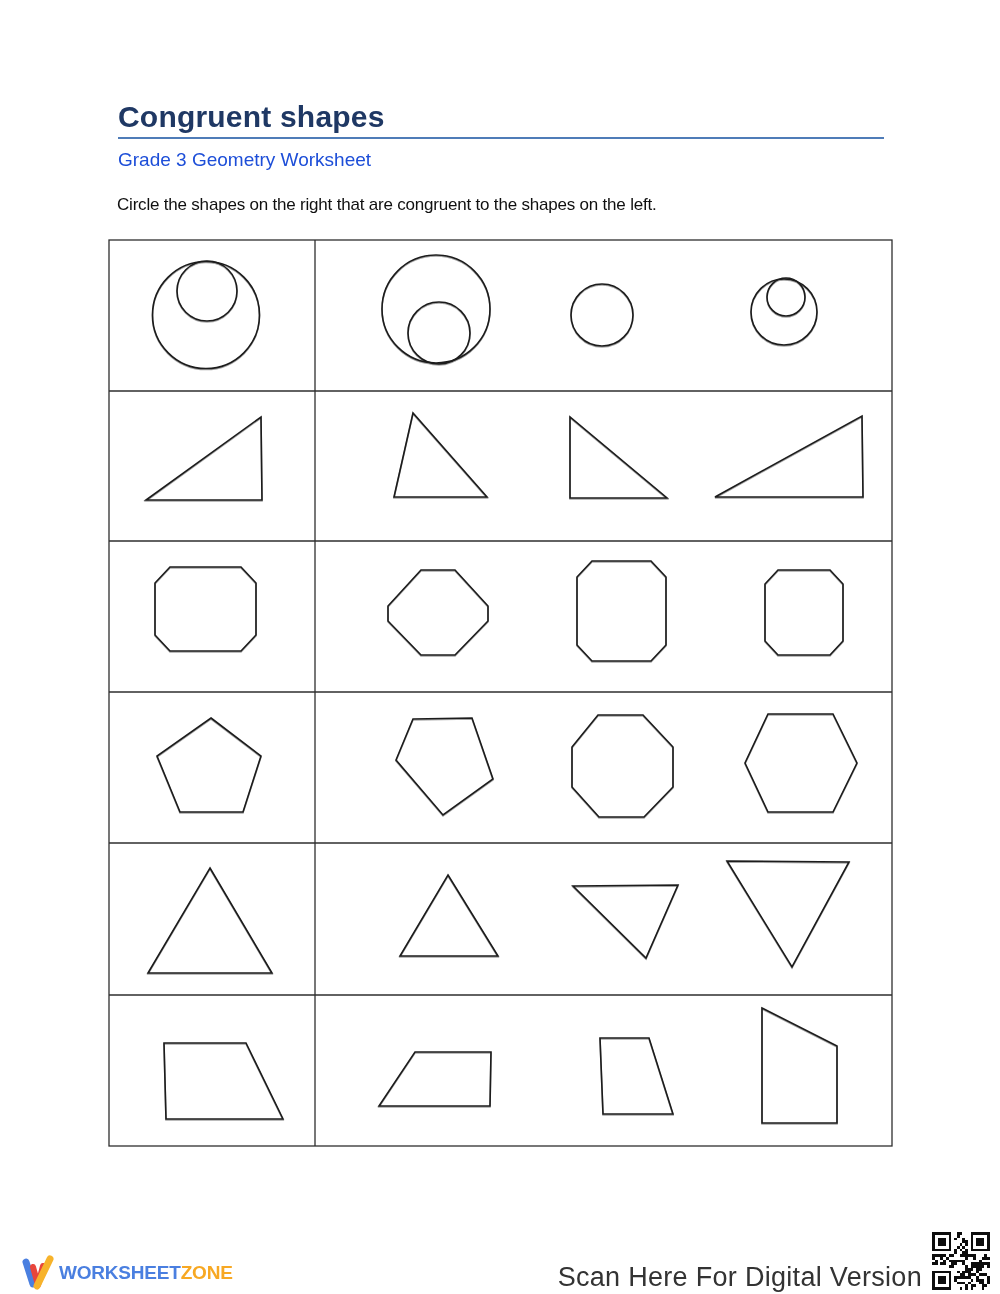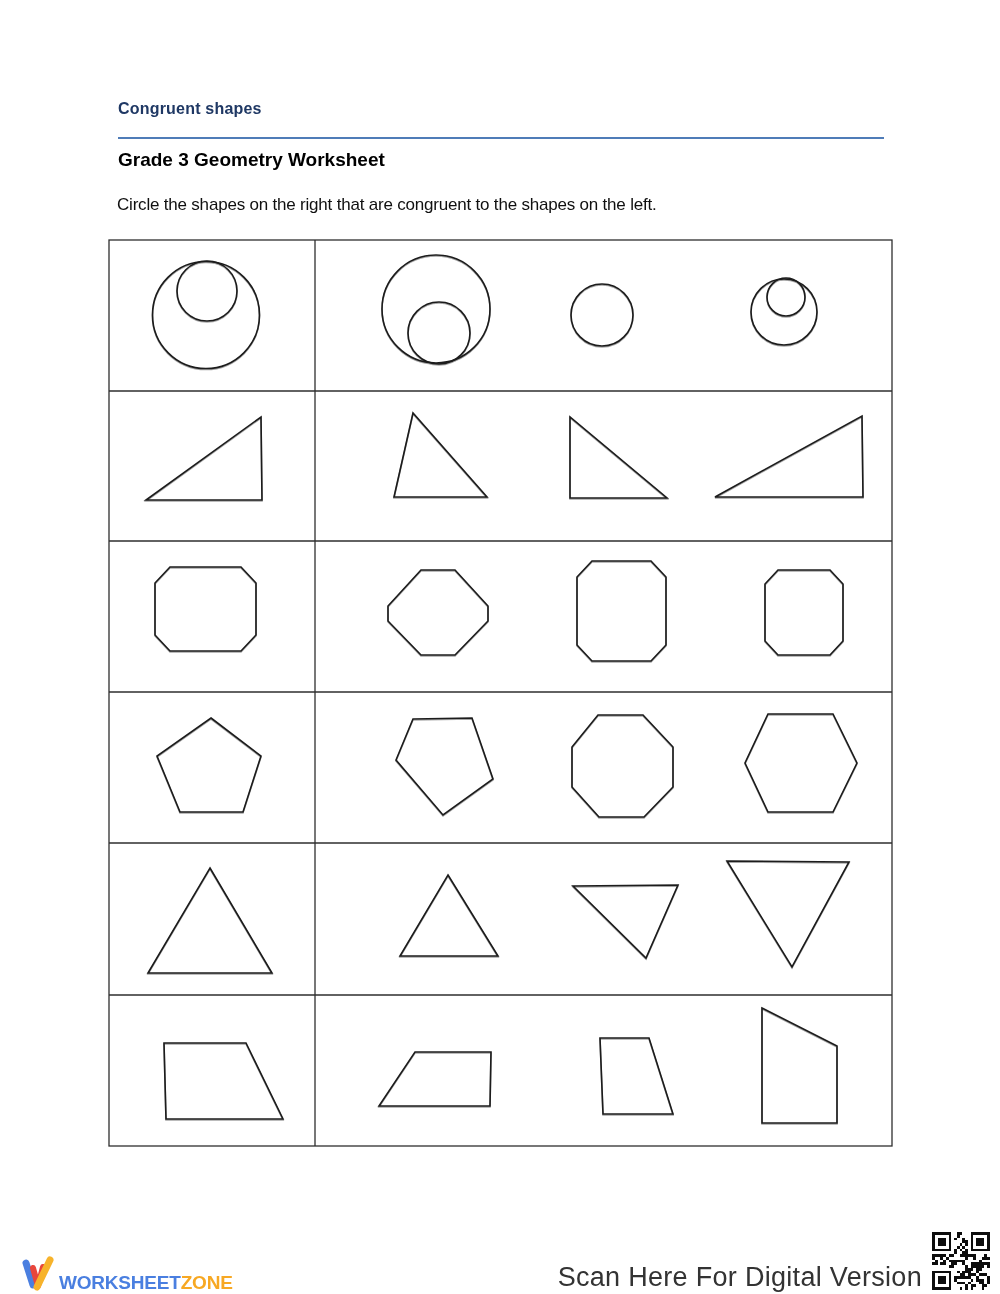--- a/index.html
+++ b/index.html
@@ -7,46 +7,46 @@
     width:1000px;height:1294px;
     background:#ffffff;
     font-family:"Liberation Sans", sans-serif;
     position:relative;
     overflow:hidden;
   }
   .abs{position:absolute;}
   
   .page-title{
     left:118px;top:100px;
-    font-size:16px;font-weight:bold;
+    font-size:30px;font-weight:bold;
     letter-spacing:0.2px;
     color:#1f3864;
   }
   .title-rule{
     left:118px;top:137px;width:766px;height:0;
     border-top:2px solid #4f7cb8;
   }
   .page-subtitle{
     left:118px;top:149px;
-    font-size:19px;font-weight:700;
-    color:#000000;
+    font-size:19px;font-weight:400;
+    color:#1d4ed8;
   }
   .instruction{
     left:117px;top:195px;
     font-size:17px;
     color:#101010;
     letter-spacing:-0.2px;
   }
   
   svg.sheet{left:0;top:0;}
   .gridline{stroke:#2e2e2e;stroke-width:1.3;fill:none;}
   .shape{fill:none;stroke:#1c1c1c;stroke-width:1.6;stroke-linejoin:miter;
          filter:drop-shadow(0 1.2px 0 rgba(90,90,90,0.55));}
   
-  .footer-logo{left:20px;top:1252px;width:260px;height:42px;display:flex;align-items:flex-end;}
+  .footer-logo{left:20px;top:1252px;width:260px;height:42px;display:flex;align-items:center;}
   .brand-text{font-size:19px;font-weight:800;letter-spacing:-0.2px;white-space:nowrap;margin-left:5px;}
   .brand-worksheet{color:#4a7fe0;}
   .brand-zone{color:#f7a823;}
   .scan-text{
     right:78px;top:1262px;
     font-size:27px;
     color:#333333;
     letter-spacing:0.3px;
   }
   .qr-box{left:932px;top:1232px;width:58px;height:58px;background:#ffffff;}

